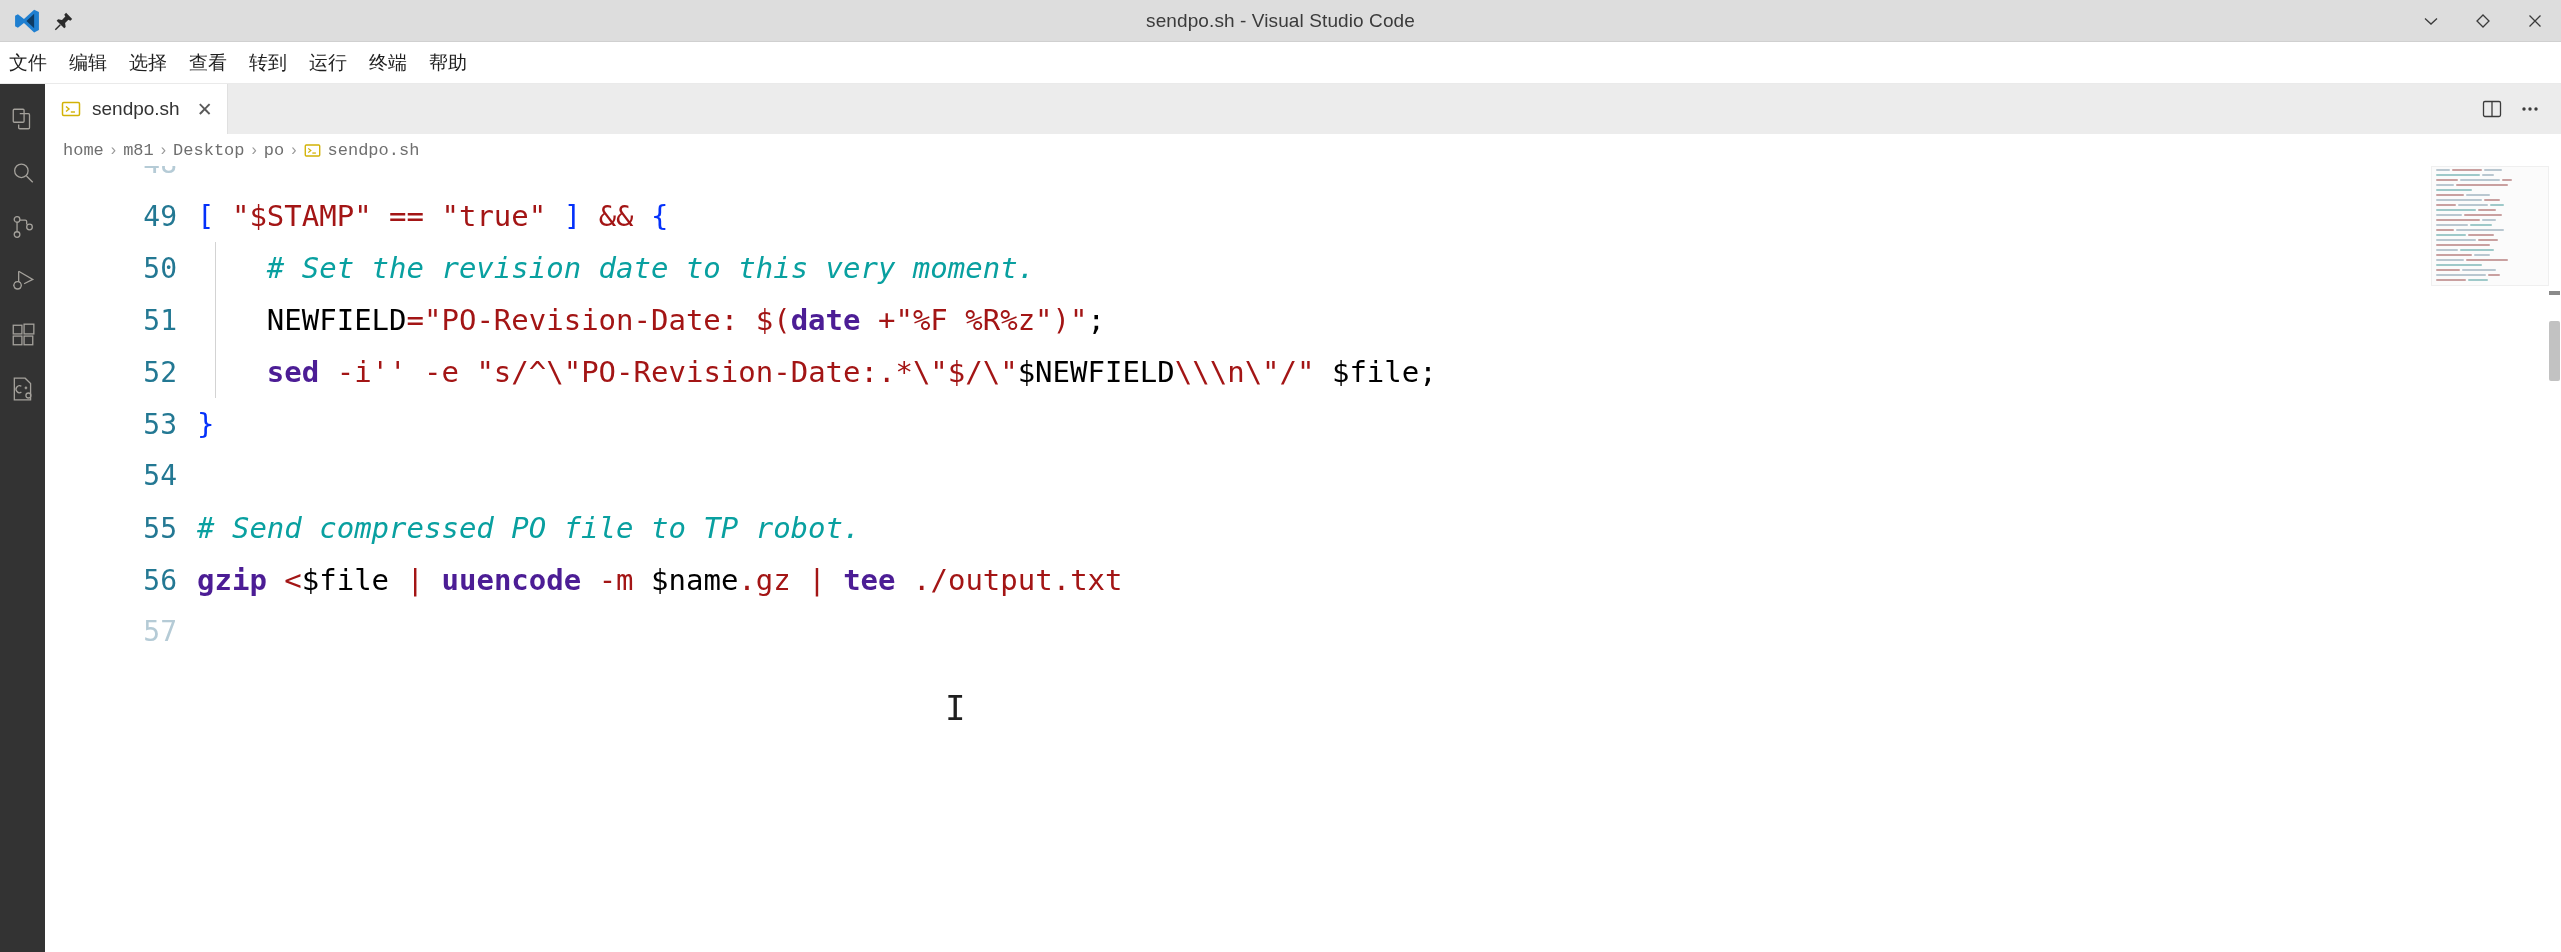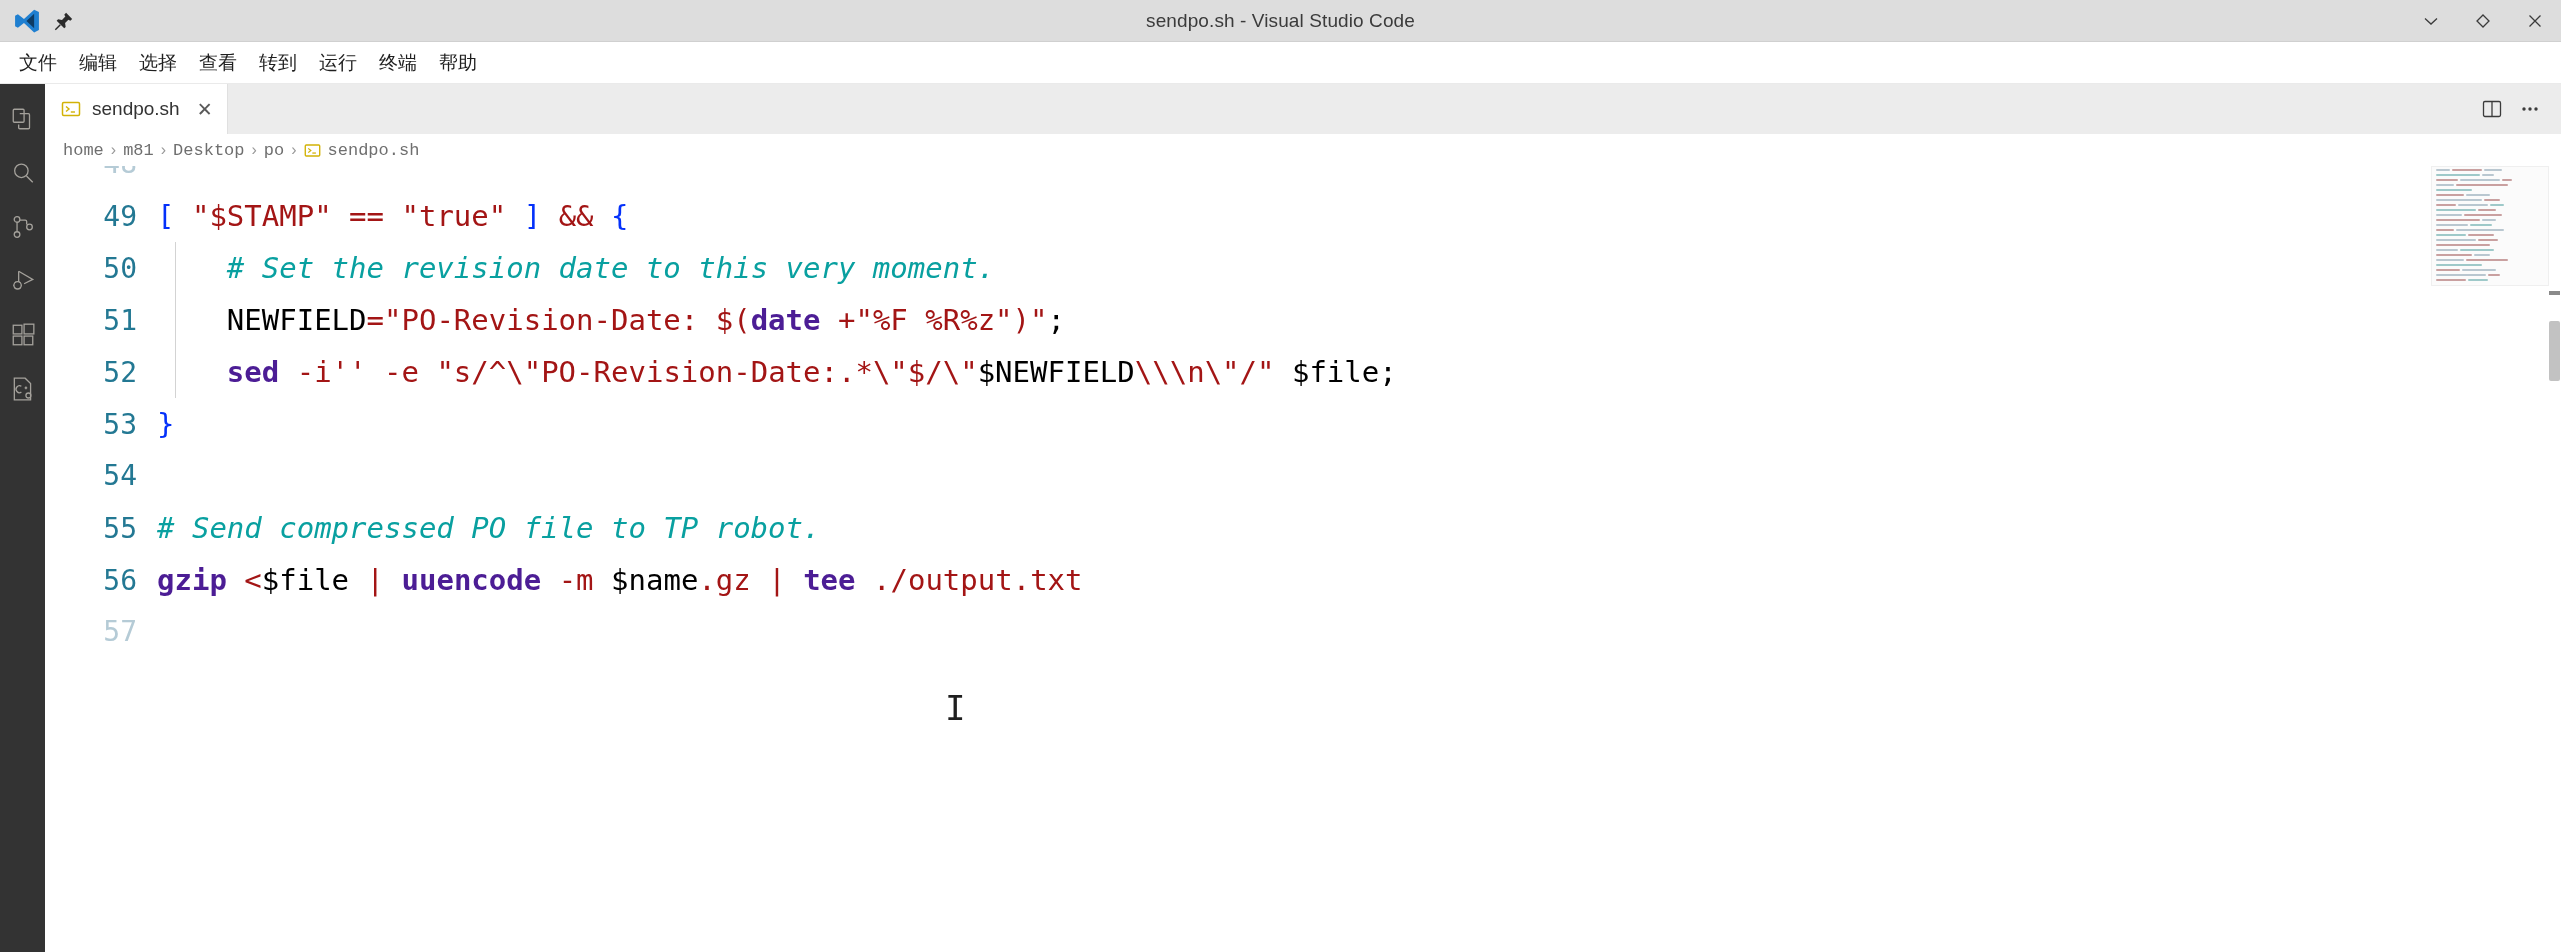--- a/index.html
+++ b/index.html
@@ -26,21 +26,21 @@
   }
   .tb-right{ margin-left:auto; display:flex; align-items:center; z-index:2; }
   .winbtn{
     width:52px; height:42px; display:flex; align-items:center; justify-content:center;
     color:#3b3b3b;
   }
 
   
   .menubar{
     height:42px; background:#ffffff; display:flex; align-items:center;
-    padding-left:10px; gap:4px; border-bottom:1px solid #eaeaea;
+    gap:4px; border-bottom:1px solid #eaeaea;
   }
   .menu-item{
     font-size:19px; color:#1f1f1f; padding:4px 9px; border-radius:3px;
     white-space:nowrap;
   }
 
   
   .workbench{ display:flex; height:calc(952px - 42px - 42px); }
 
   
@@ -82,21 +82,21 @@
   }
   .bc-item{ white-space:nowrap;font-family:Liberation Mono, monospace; }
   .bc-sep{ color:#9a9a9a; font-size:16px; }
   .bc-icon{ width:17px; height:17px; display:block; }
 
   
   .code-area{
     flex:1; position:relative; background:#ffffff; overflow:hidden;
     font-family:"DejaVu Sans Mono", monospace;
   }
-  .code-scroll{ position:absolute; inset:0; }
+  .code-scroll{ position:absolute; inset:0;margin-left:40px; }
   .code-line{
     display:flex; align-items:baseline; height:52px; line-height:52px;
     font-size:29px; white-space:pre;
   }
   .ln{
     width:112px; flex:0 0 112px; text-align:right; padding-right:20px;
     color:#237893; font-size:28px; user-select:none;
   }
   .ln.dim{ color:#b5cbd6; }
   .indent-guide{

